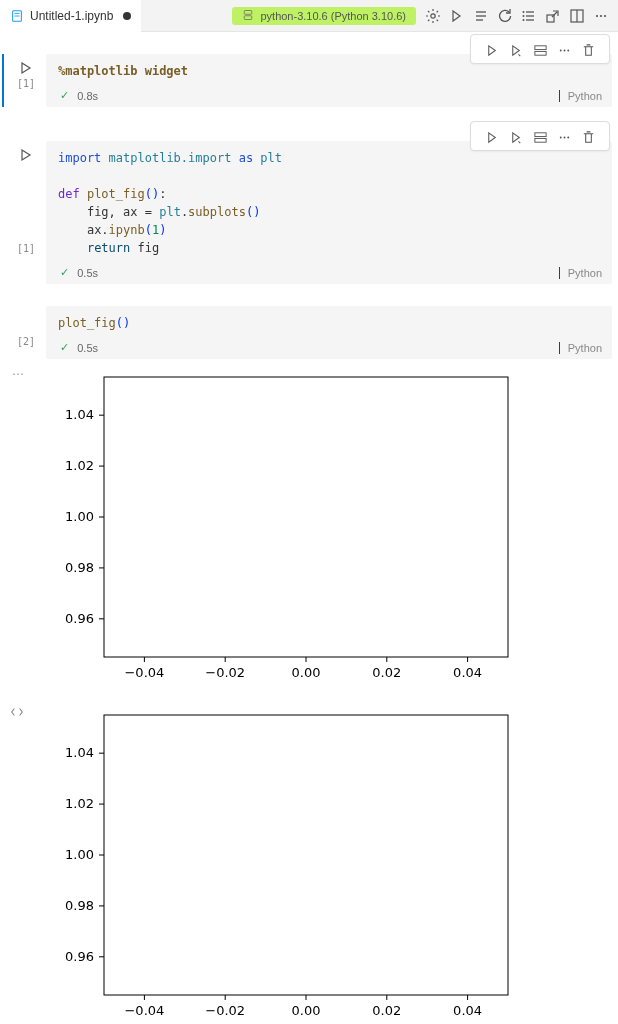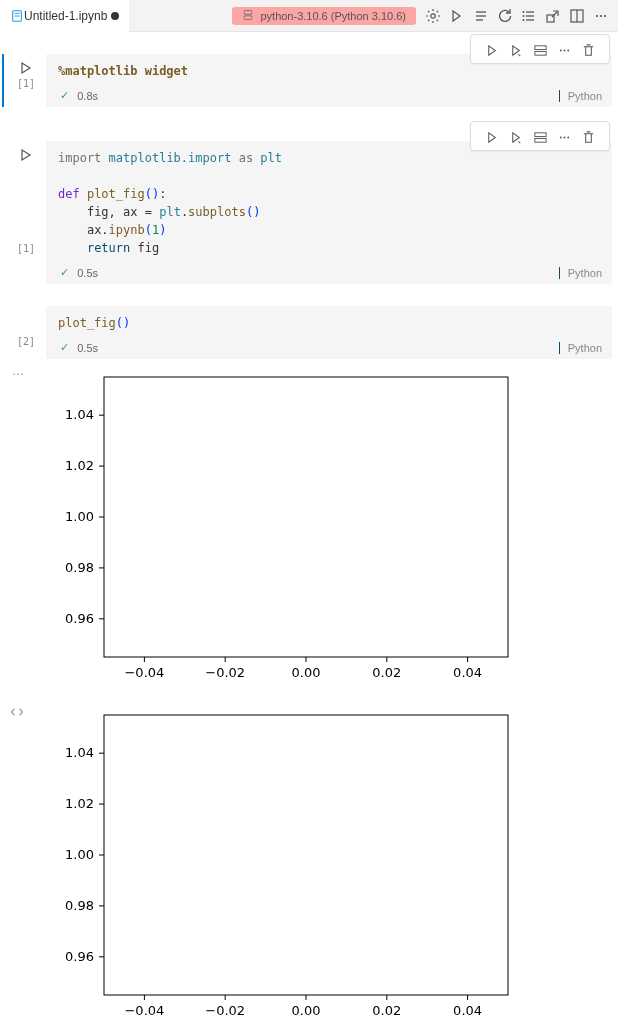--- a/index.html
+++ b/index.html
@@ -13,20 +13,21 @@
     .tab-bar {
       display: flex;
       align-items: center;
       height: 32px;
       background: #f3f3f3;
       border-bottom: 1px solid #e5e5e5;
     }
     .tab {
       display: flex;
       align-items: center;
+      gap: 6px;
       padding: 0 10px;
       height: 32px;
       background: #fff;
       font-size: 12px;
     }
     .tab .notebook-icon {
       width: 14px; height: 14px;
       display: inline-flex;
     }
     .tab .dirty-dot {
@@ -42,21 +43,21 @@
       gap: 2px;
       padding-right: 6px;
     }
     .kernel-box {
       display: flex;
       align-items: center;
       gap: 6px;
       padding: 2px 10px;
       font-size: 11px;
       color: #555;
-      background: #fca5a5;
+      background: #bef264;
       border-radius: 3px;
       margin-right: 4px;
     }
     .icon-btn {
       width: 22px; height: 22px;
       display: inline-flex;
       align-items: center;
       justify-content: center;
       color: #555;
       cursor: pointer;
@@ -137,21 +138,21 @@
       justify-content: space-between;
       padding: 3px 10px 5px 14px;
       font-size: 11px;
       color: #666;
     }
     .status-left { display: flex; align-items: center; gap: 8px; }
     .check { color: #2da44e; }
     .lang-label { color: #888; border-left: 1px solid #0c4a6e; padding-left: 8px;}
 
     .tok-magic { color: #795e26; font-weight: 600; }
-    .tok-kw-import { color: #737373; }
+    .tok-kw-import { color: #1d4ed8; }
     .tok-mod { color: #267f99; }
     .tok-func { color: #795e26; }
     .tok-def { color: #6d28d9; }
     .tok-paren { color: #0431fa; }
     .tok-num { color: #098658; }
     .tok-return { color: #0c4a6e; }
 
     .output-area {
       padding-left: 46px;
       margin-bottom: 8px;

